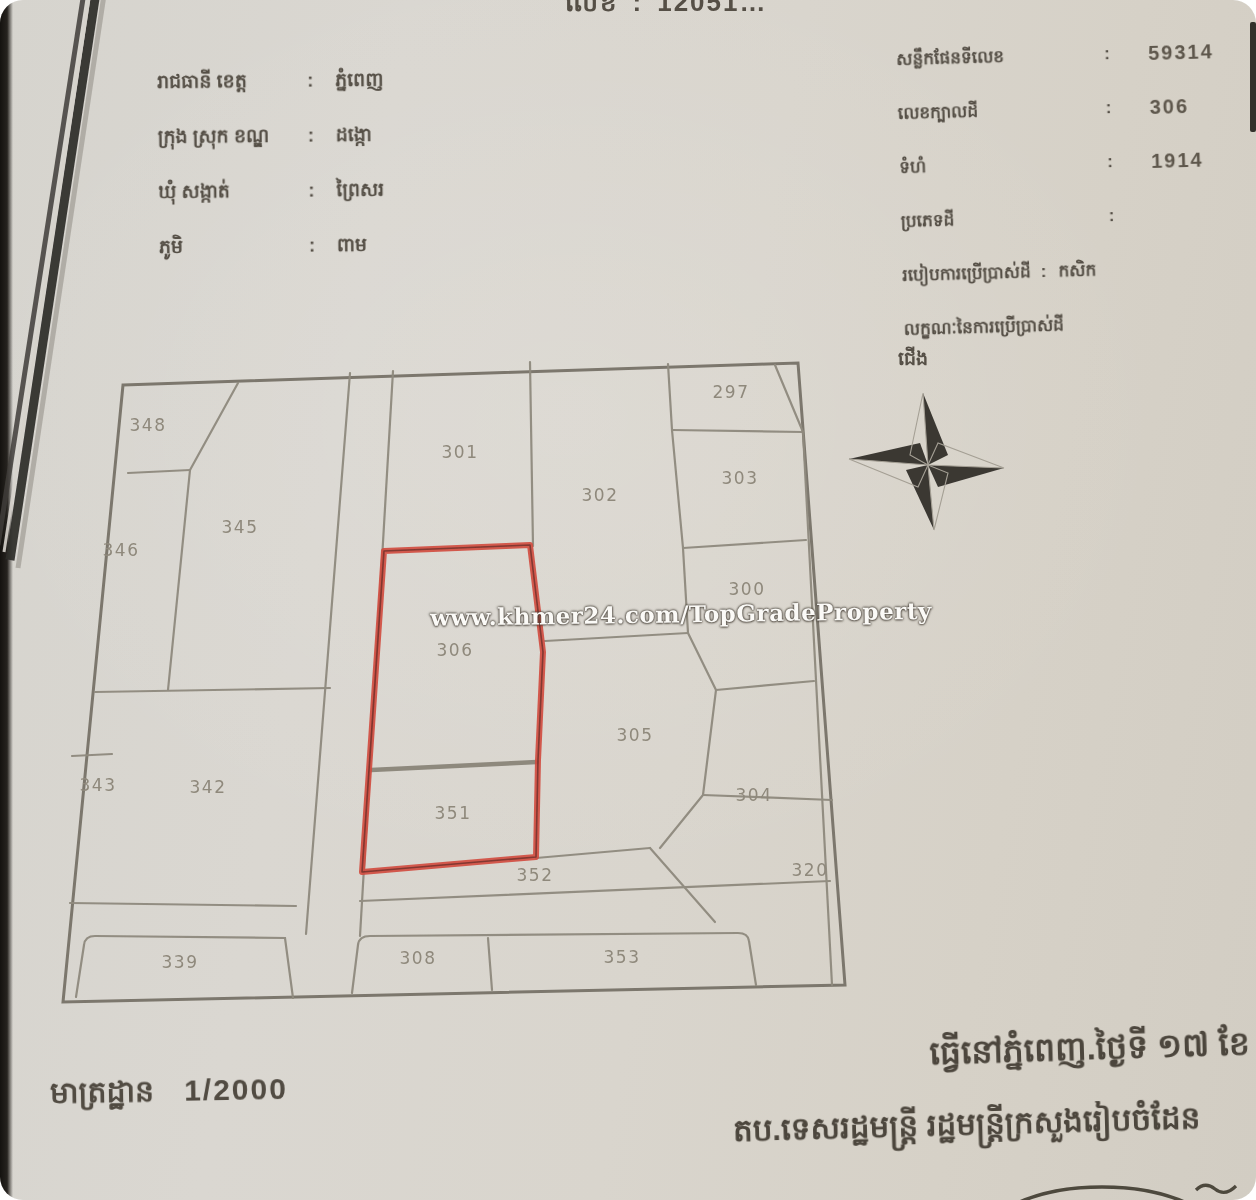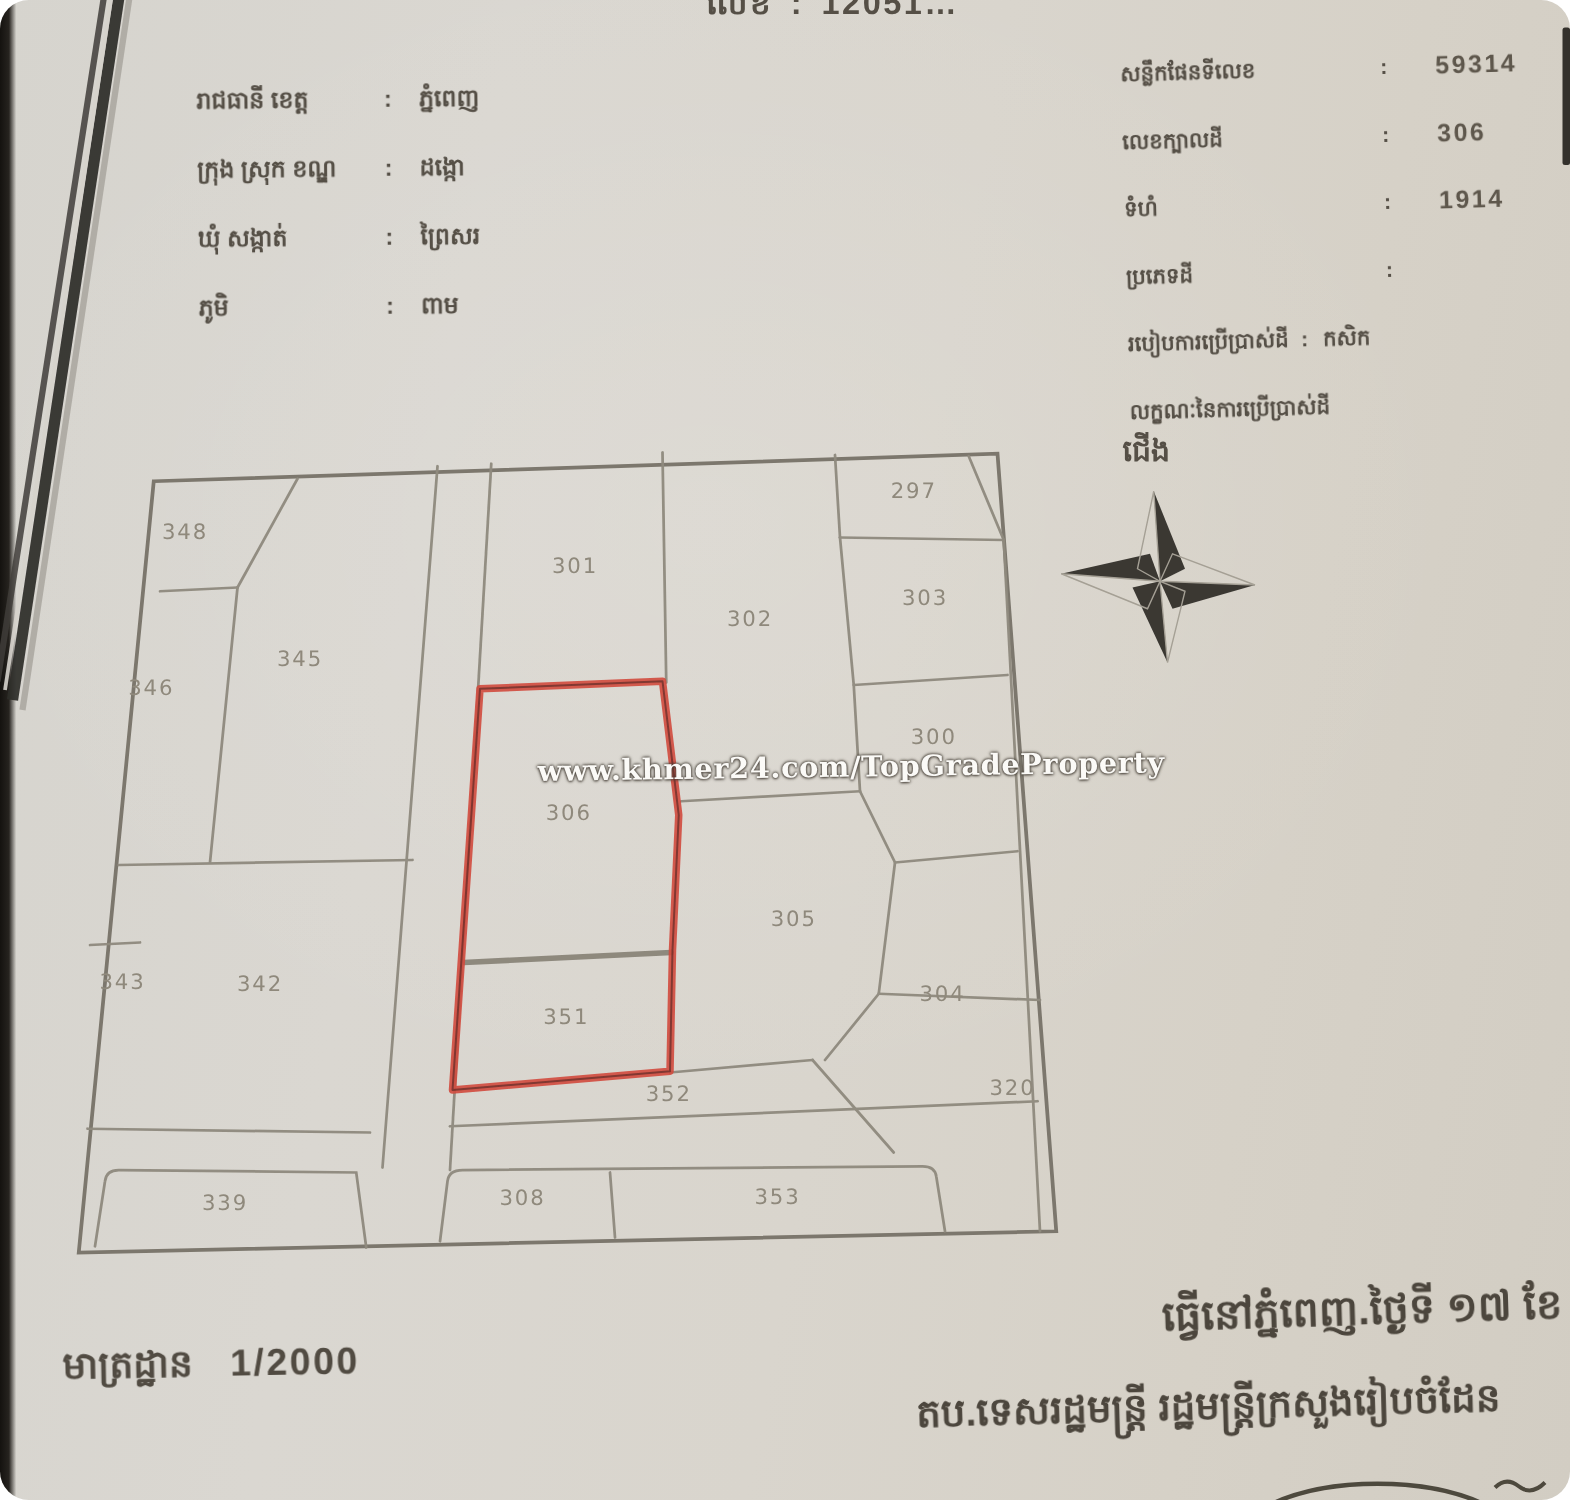--- a/index.html
+++ b/index.html
@@ -30,21 +30,21 @@
   .det-row.aligned .val{position:absolute;left:252px;font-size:20px;letter-spacing:2px;color:#5e574c;}
   .det-row.inline .sep{margin-left:10px;}
   .det-row.inline .val{margin-left:12px;}
   
   #watermark{position:absolute;left:430px;top:601px;width:400px;text-align:center;
     font-family:"DejaVu Serif", serif;font-size:23px;font-weight:bold;color:#fbfaf7;
     letter-spacing:0.5px;transform:rotate(-0.8deg);
     text-shadow:0 1px 2px rgba(70,64,55,.85),0 -1px 2px rgba(70,64,55,.55),
                 1px 0 2px rgba(70,64,55,.5),-1px 0 2px rgba(70,64,55,.5);}
   
-  #compass-label{position:absolute;left:898px;top:346px;font-size:24px;}
+  #compass-label{position:absolute;left:898px;top:346px;font-size:19px;}
   
   #scale-line{position:absolute;left:50px;top:1072px;font-size:30px;transform:rotate(-1deg);color:#514b42;}
   #scale-line .val{margin-left:30px;letter-spacing:2px;}
   #footer-line1{position:absolute;left:770px;top:1030px;width:480px;text-align:right;
     font-size:33px;transform:rotate(-1.8deg);color:#4c463d;}
   #footer-line2{position:absolute;left:733px;top:1104px;width:523px;white-space:nowrap;overflow:hidden;
     font-size:31px;transform:rotate(-1.6deg);color:#4c463d;}
   svg text.plabel{font-family:"DejaVu Sans", sans-serif;font-size:17px;fill:#8f897c;letter-spacing:1.5px;}
 </style>
 </head>

